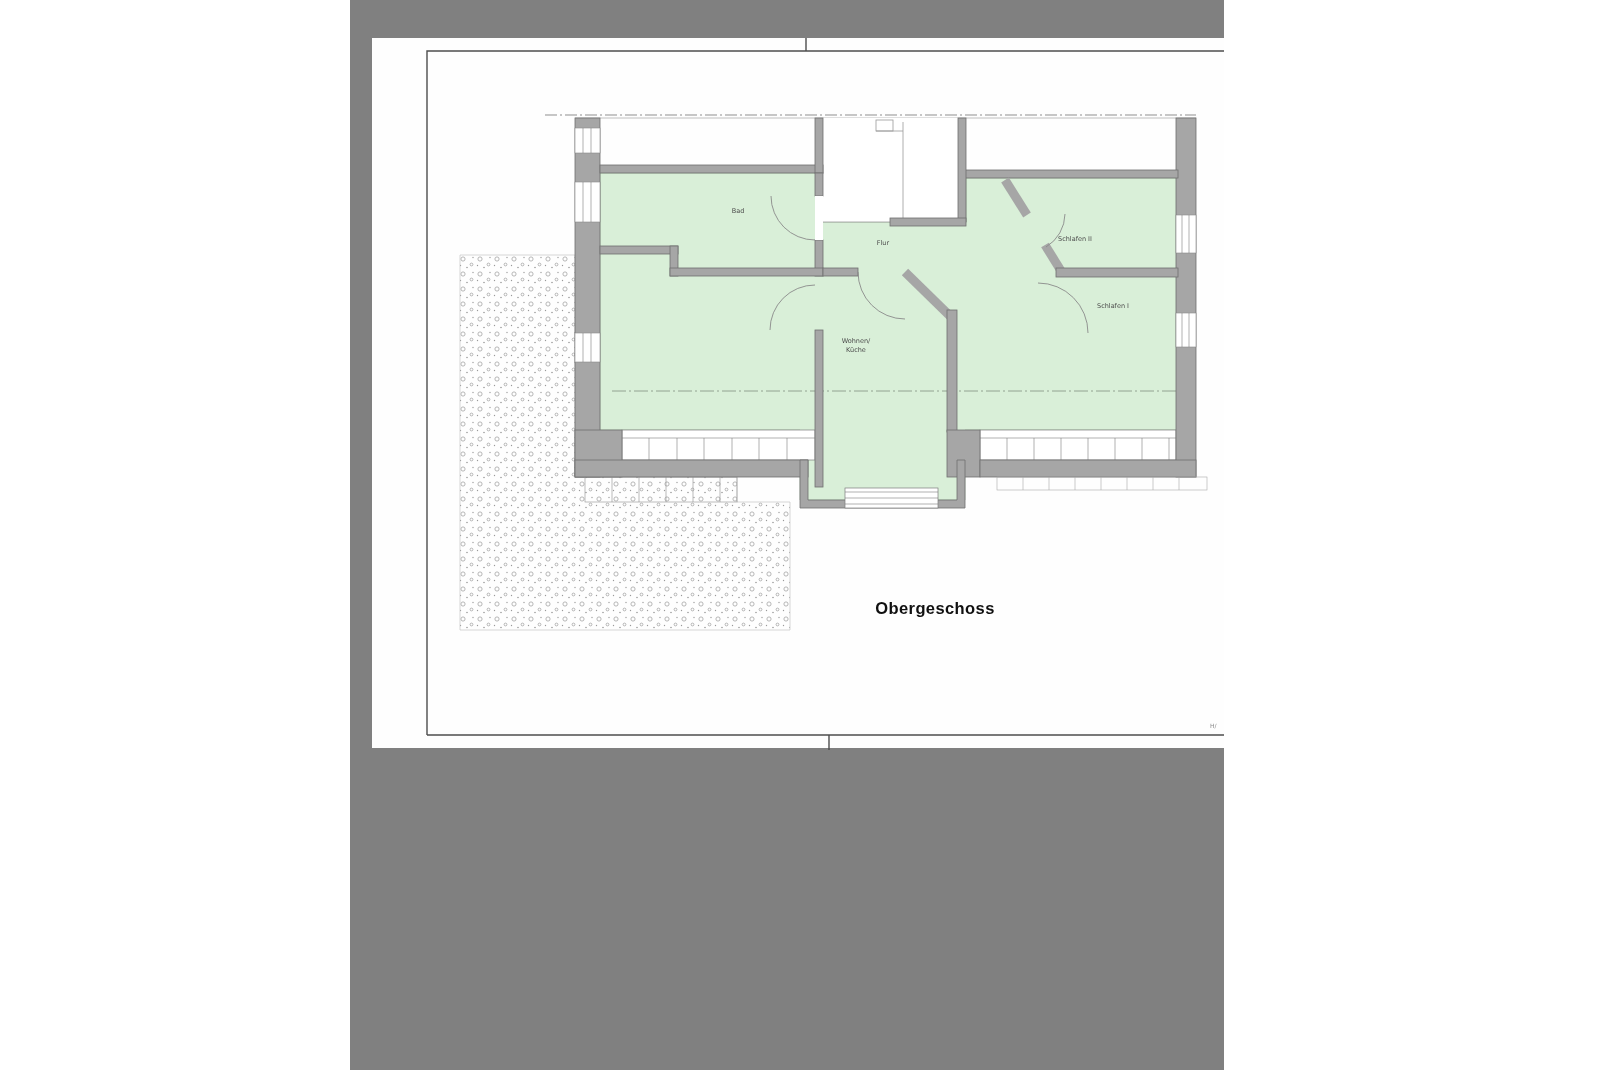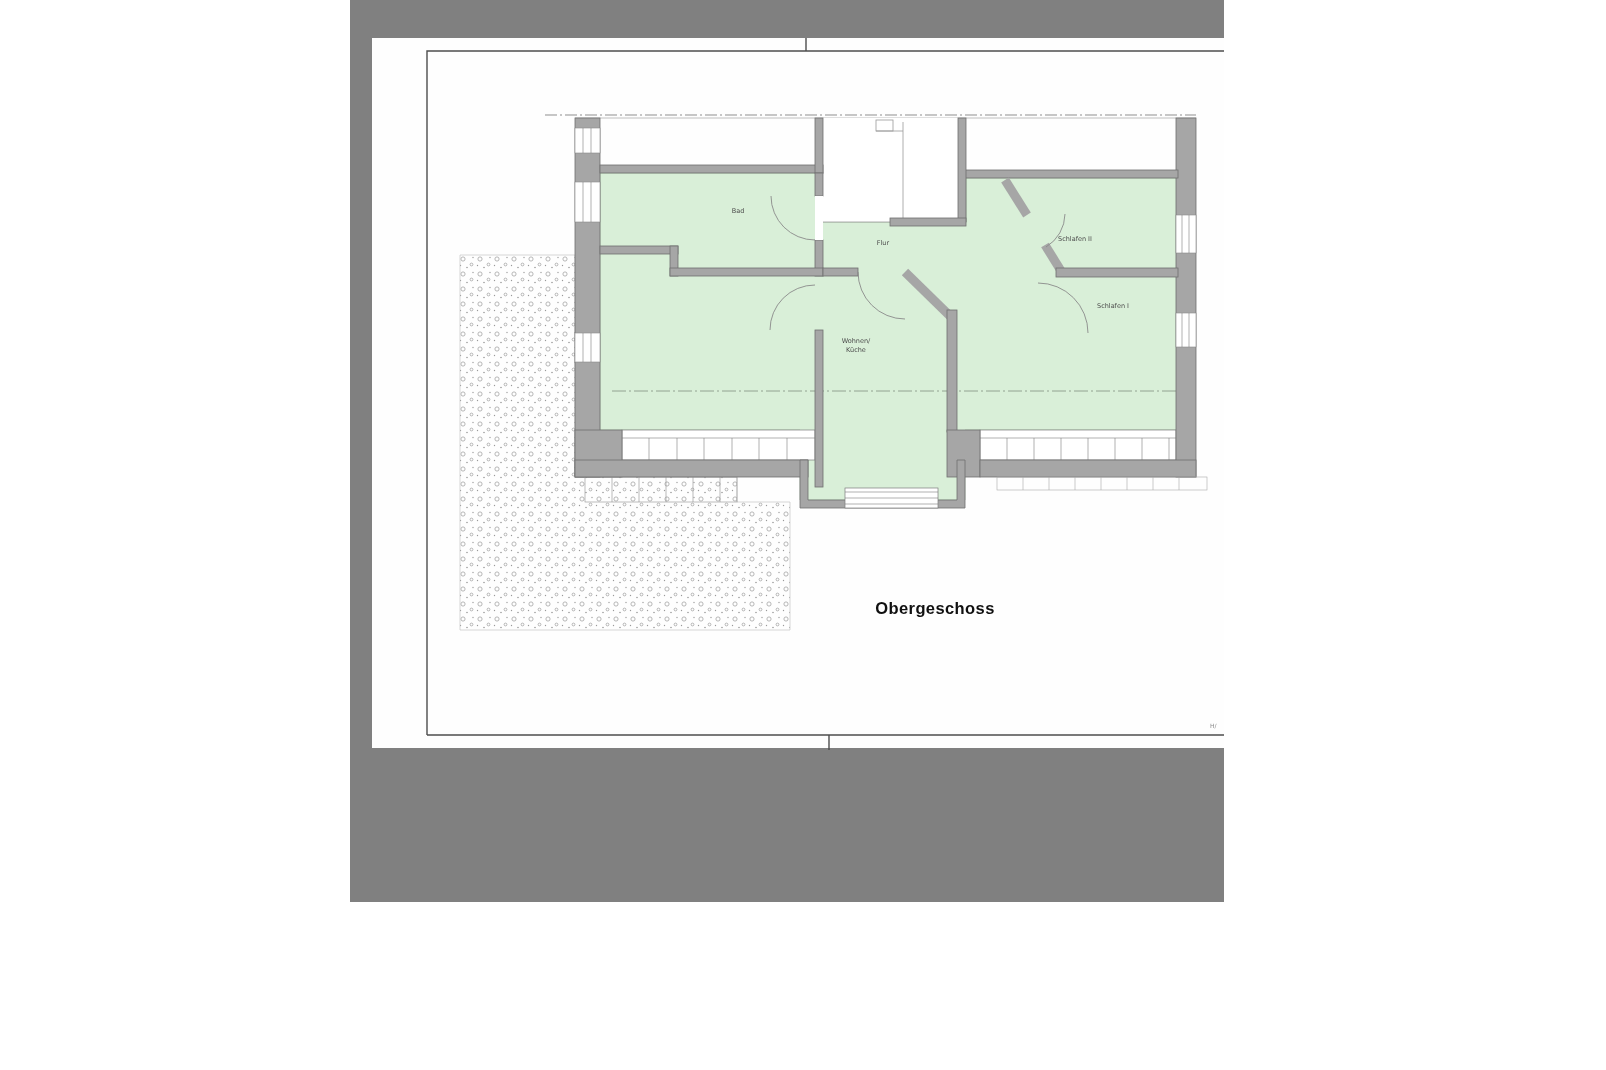--- a/index.html
+++ b/index.html
@@ -1,16 +1,16 @@
 <!DOCTYPE html>
 <html><head>
 <meta charset="utf-8">
 <style>
   html,body{margin:0;padding:0;background:#ffffff;}
-  .stage{position:relative;width:1606px;height:902px;background:#ffffff;overflow:hidden;
+  .stage{position:relative;width:1606px;height:1070px;background:#ffffff;overflow:hidden;
          font-family:"Liberation Sans",sans-serif;}
   svg{position:absolute;left:0;top:0;}
   .viewer-bg{fill:#808080;}
   .page{fill:#fefefe;}
   .frame{stroke:#4d4d4d;stroke-width:1.4;fill:none;}
   .dashline{stroke:#8f8f8f;stroke-width:1;fill:none;stroke-dasharray:12 3 2 3;}
   .dashline2{stroke:#8a9a8a;stroke-width:0.9;fill:none;stroke-dasharray:14 3 2 3;}
   .thin{stroke:#b0b0b0;stroke-width:0.8;fill:none;}
   .terrace{stroke:#bdbdbd;stroke-width:0.6;}
   .room{fill:#d9efd8;stroke:#9ab59a;stroke-width:0.6;}

